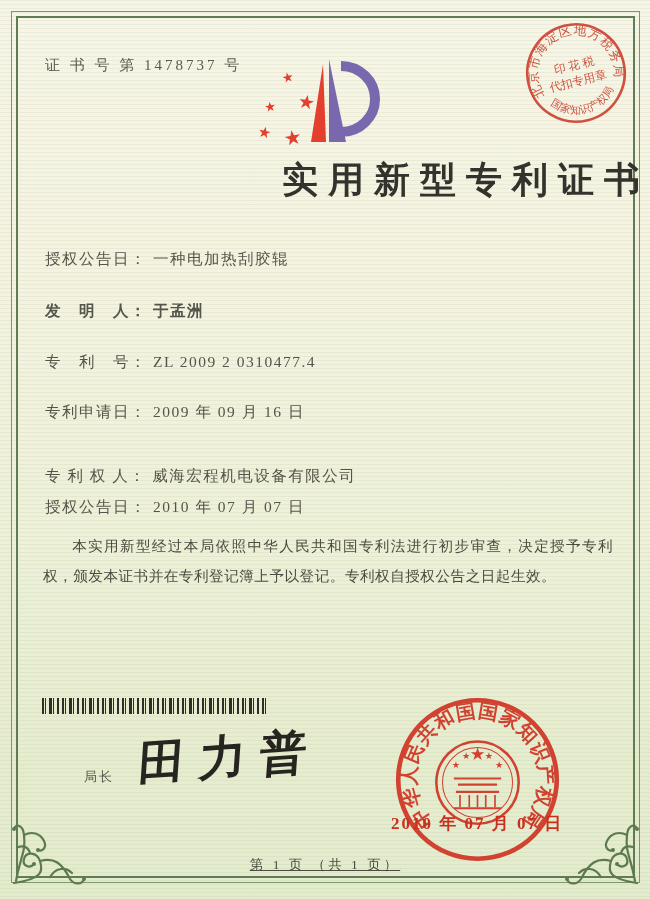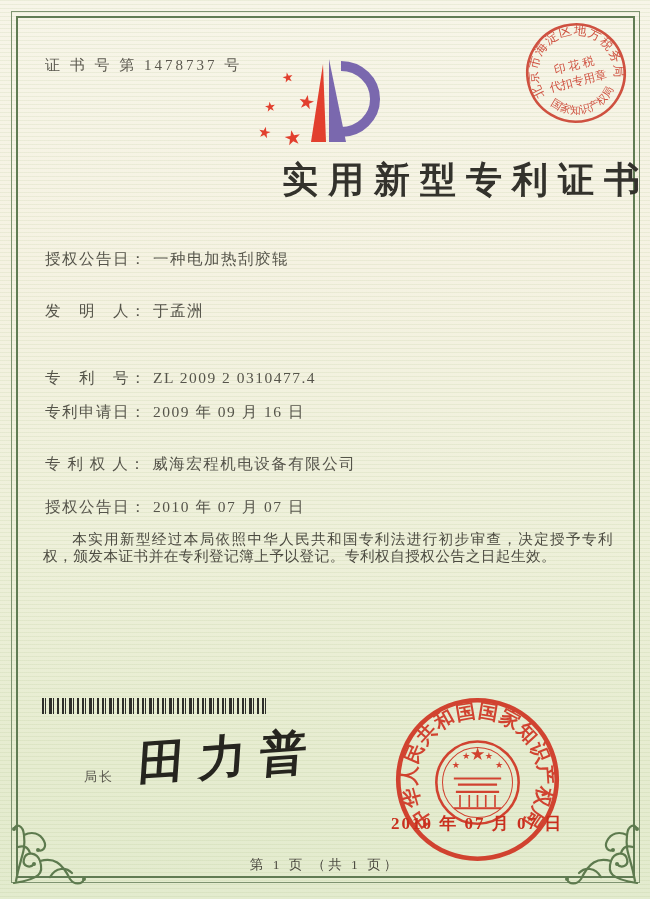--- a/index.html
+++ b/index.html
@@ -21,44 +21,44 @@
   .logo{position:absolute;top:50px;left:253px;}
   .tax-stamp{position:absolute;top:2px;left:505px;transform:rotate(-14deg);opacity:.92;}
 
   .title{position:absolute;top:156px;left:0;right:0;text-align:right;
     font-size:36px;font-weight:bold;color:#33322c;letter-spacing:10px;text-indent:10px;}
 
   .fields{position:absolute;top:243px;left:45px;right:40px;color:#55544a;font-size:15.5px;}
   .field-row{position:absolute;left:0;white-space:nowrap;letter-spacing:1.5px;}
   .field-row .lbl{display:inline-block;}
   .field-row .val{margin-left:6px;}
-  .fr0{top:6px;}  .fr1{top:58px;} .fr2{top:109px;margin-top:16px;} .fr3{top:159px;} .fr4{top:211px;} .fr5{top:254px;}
+  .fr0{top:6px;}  .fr1{top:58px;font-weight:bold;} .fr2{top:109px;} .fr3{top:159px;} .fr4{top:223px;} .fr5{top:254px;}
 
   .paras{position:absolute;top:531px;left:43px;width:570px;color:#4c4b41;
-    font-size:14.6px;line-height:17px;text-align:justify;}
+    font-size:14.6px;line-height:30px;text-align:justify;}
   .paras p{margin:0;text-indent:2em;letter-spacing:0.5px;}
 
   .barcode{position:absolute;top:698px;left:42px;width:224px;height:16px;
     background:repeating-linear-gradient(90deg,
       #2e2e2a 0 2px, rgba(0,0,0,0) 2px 3px,
       #2e2e2a 3px 4px, rgba(0,0,0,0) 4px 7px,
       #2e2e2a 7px 10px, rgba(0,0,0,0) 10px 11px,
       #2e2e2a 11px 12px, rgba(0,0,0,0) 12px 15px,
       #2e2e2a 15px 17px, rgba(0,0,0,0) 17px 20px);}
 
   .director{position:absolute;top:768px;left:84px;font-size:13px;color:#5a584e;letter-spacing:2px;}
   .signature{position:absolute;top:726px;left:138px;font-size:47px;font-weight:bold;color:#26251f;
     letter-spacing:14px;transform:rotate(-4deg) skewX(-8deg);white-space:nowrap;}
 
   .official-seal{position:absolute;top:692px;left:390px;z-index:2;opacity:.95;}
   .seal-date{position:absolute;top:812px;left:391px;z-index:3;font-size:17px;font-weight:bold;
     color:#c92f1e;letter-spacing:2px;white-space:nowrap;}
 
   .footer{position:absolute;top:856px;left:0;right:0;text-align:center;font-size:13.5px;
-    color:#4c4b41;letter-spacing:3px;}
+    color:#4c4b41;letter-spacing:3px;text-decoration:underline;}
 
   .flourish{position:absolute;bottom:12px;z-index:1;}
   .flourish.left{left:10px;}
   .flourish.right{right:9px;transform:scaleX(-1);}
 
   svg text{font-family:"Liberation Serif","DejaVu Serif",serif;}
 </style>
 </head>
 <body>
 

